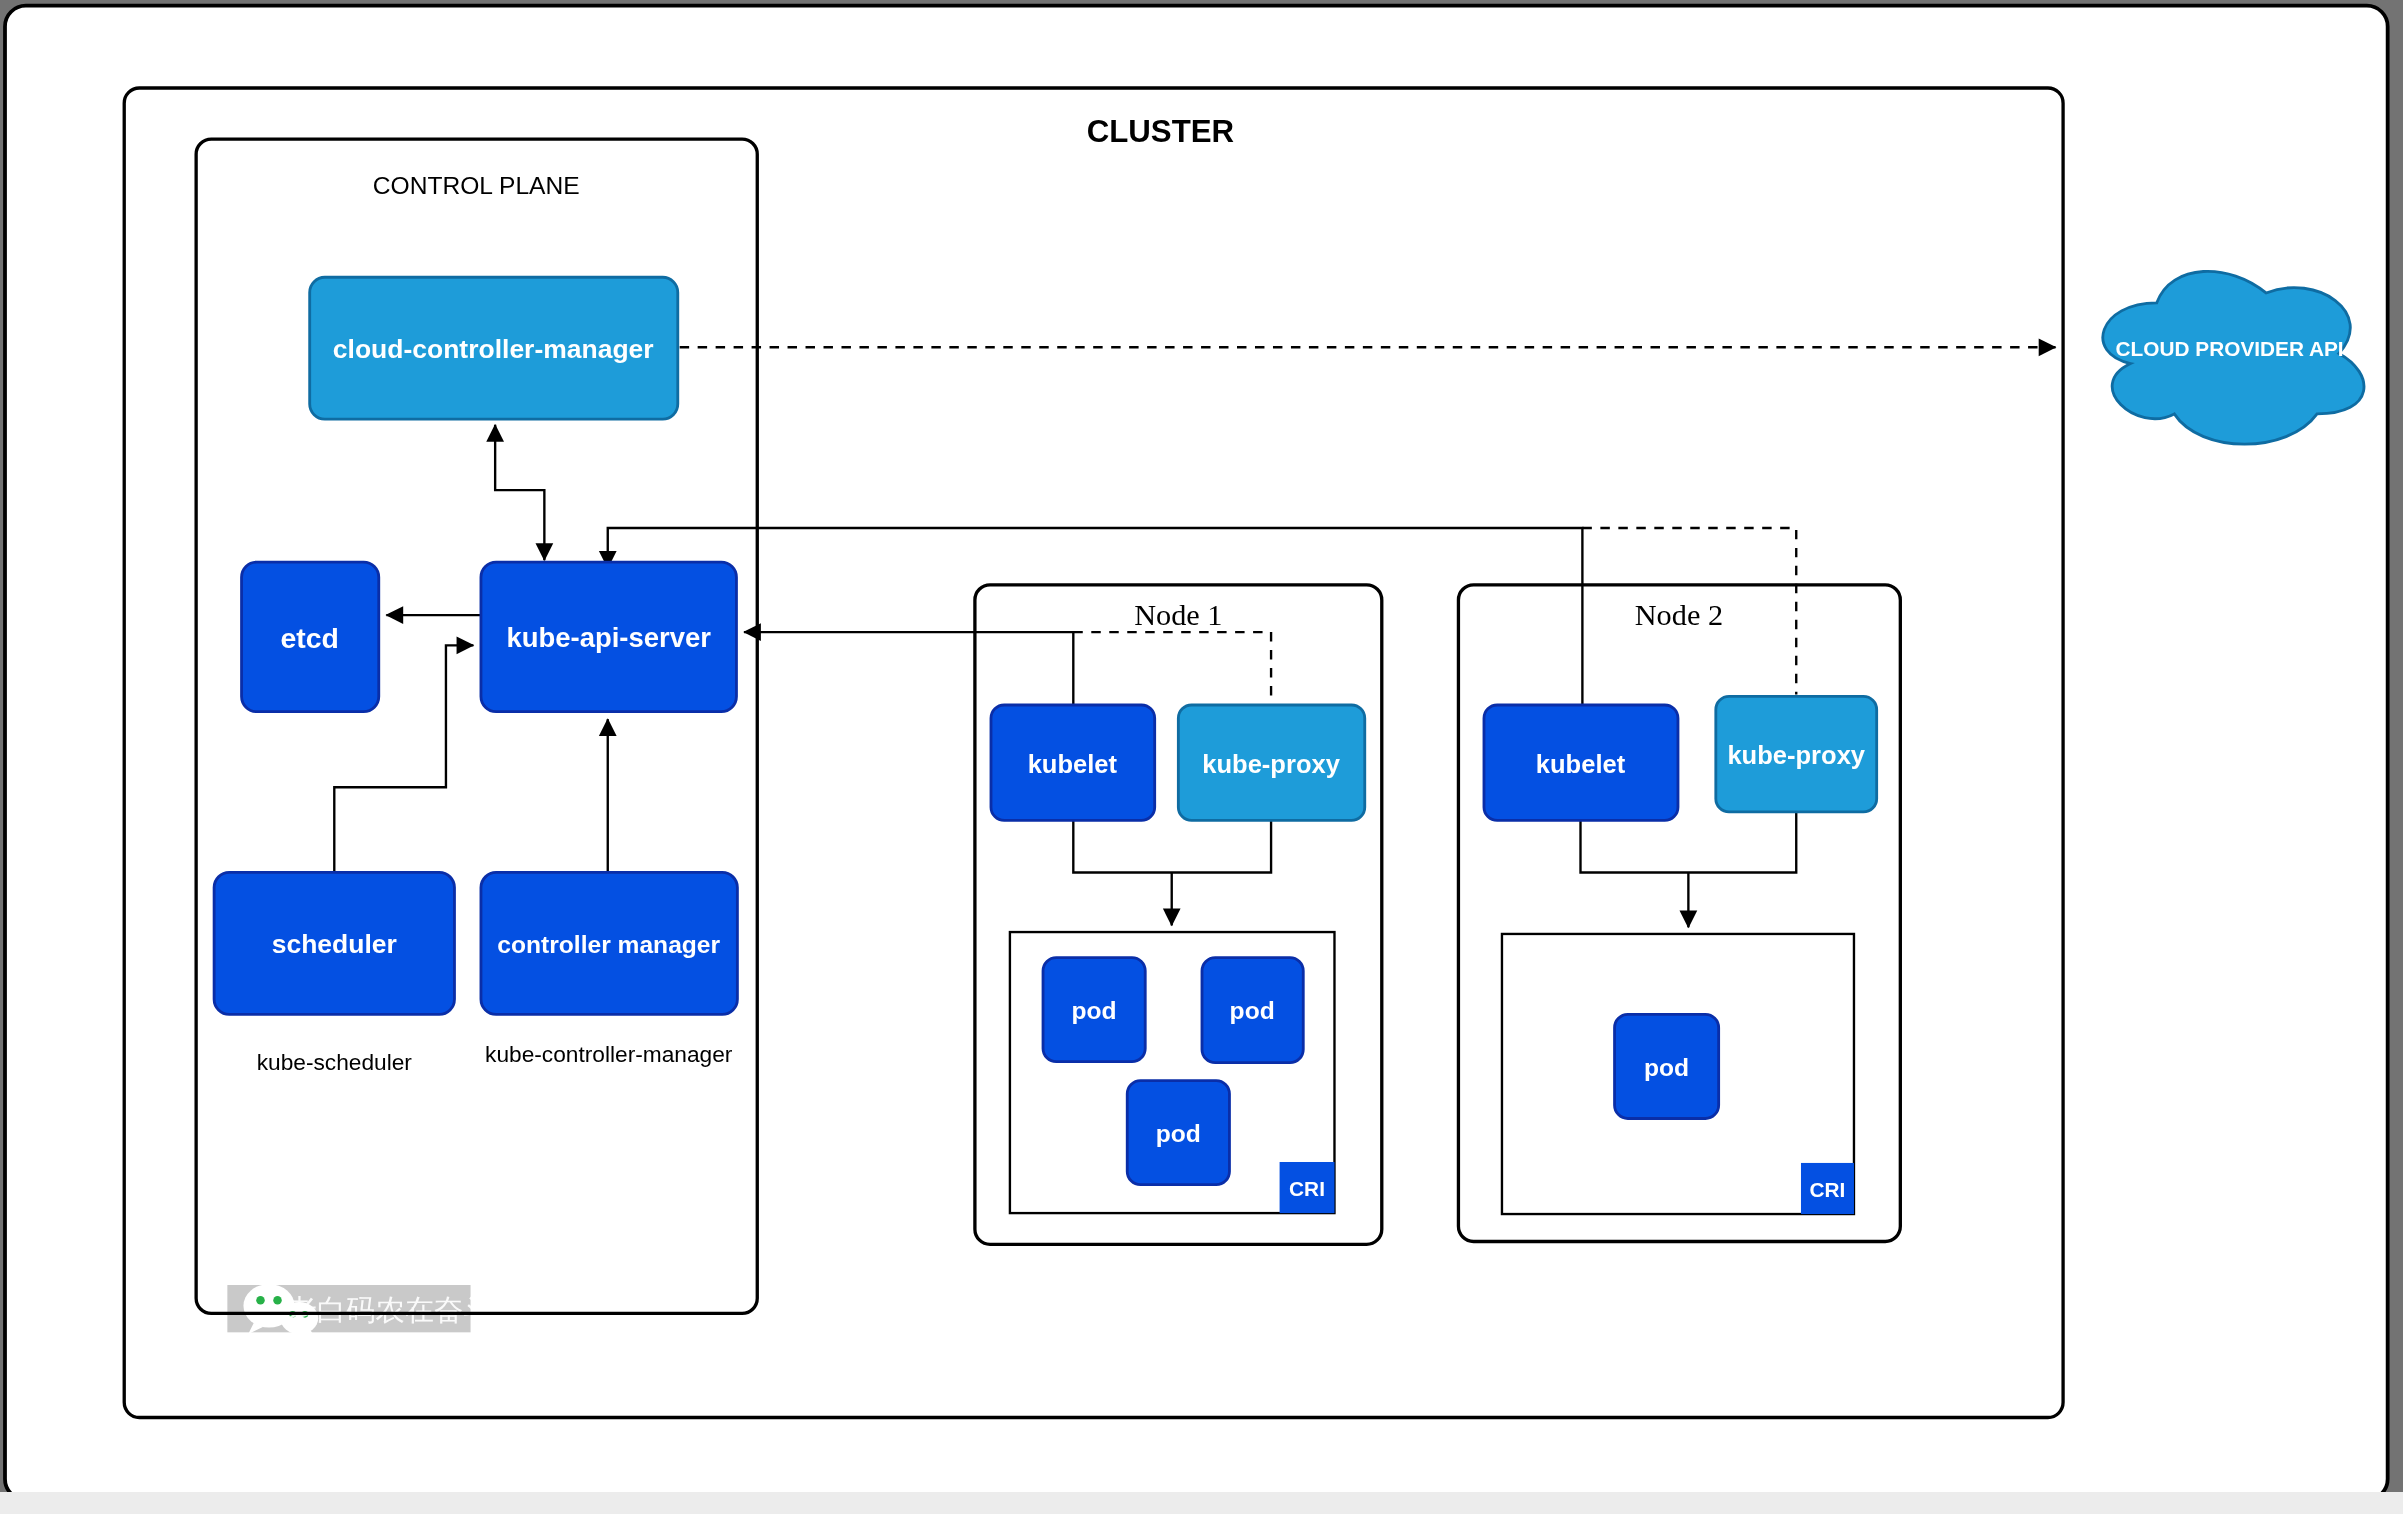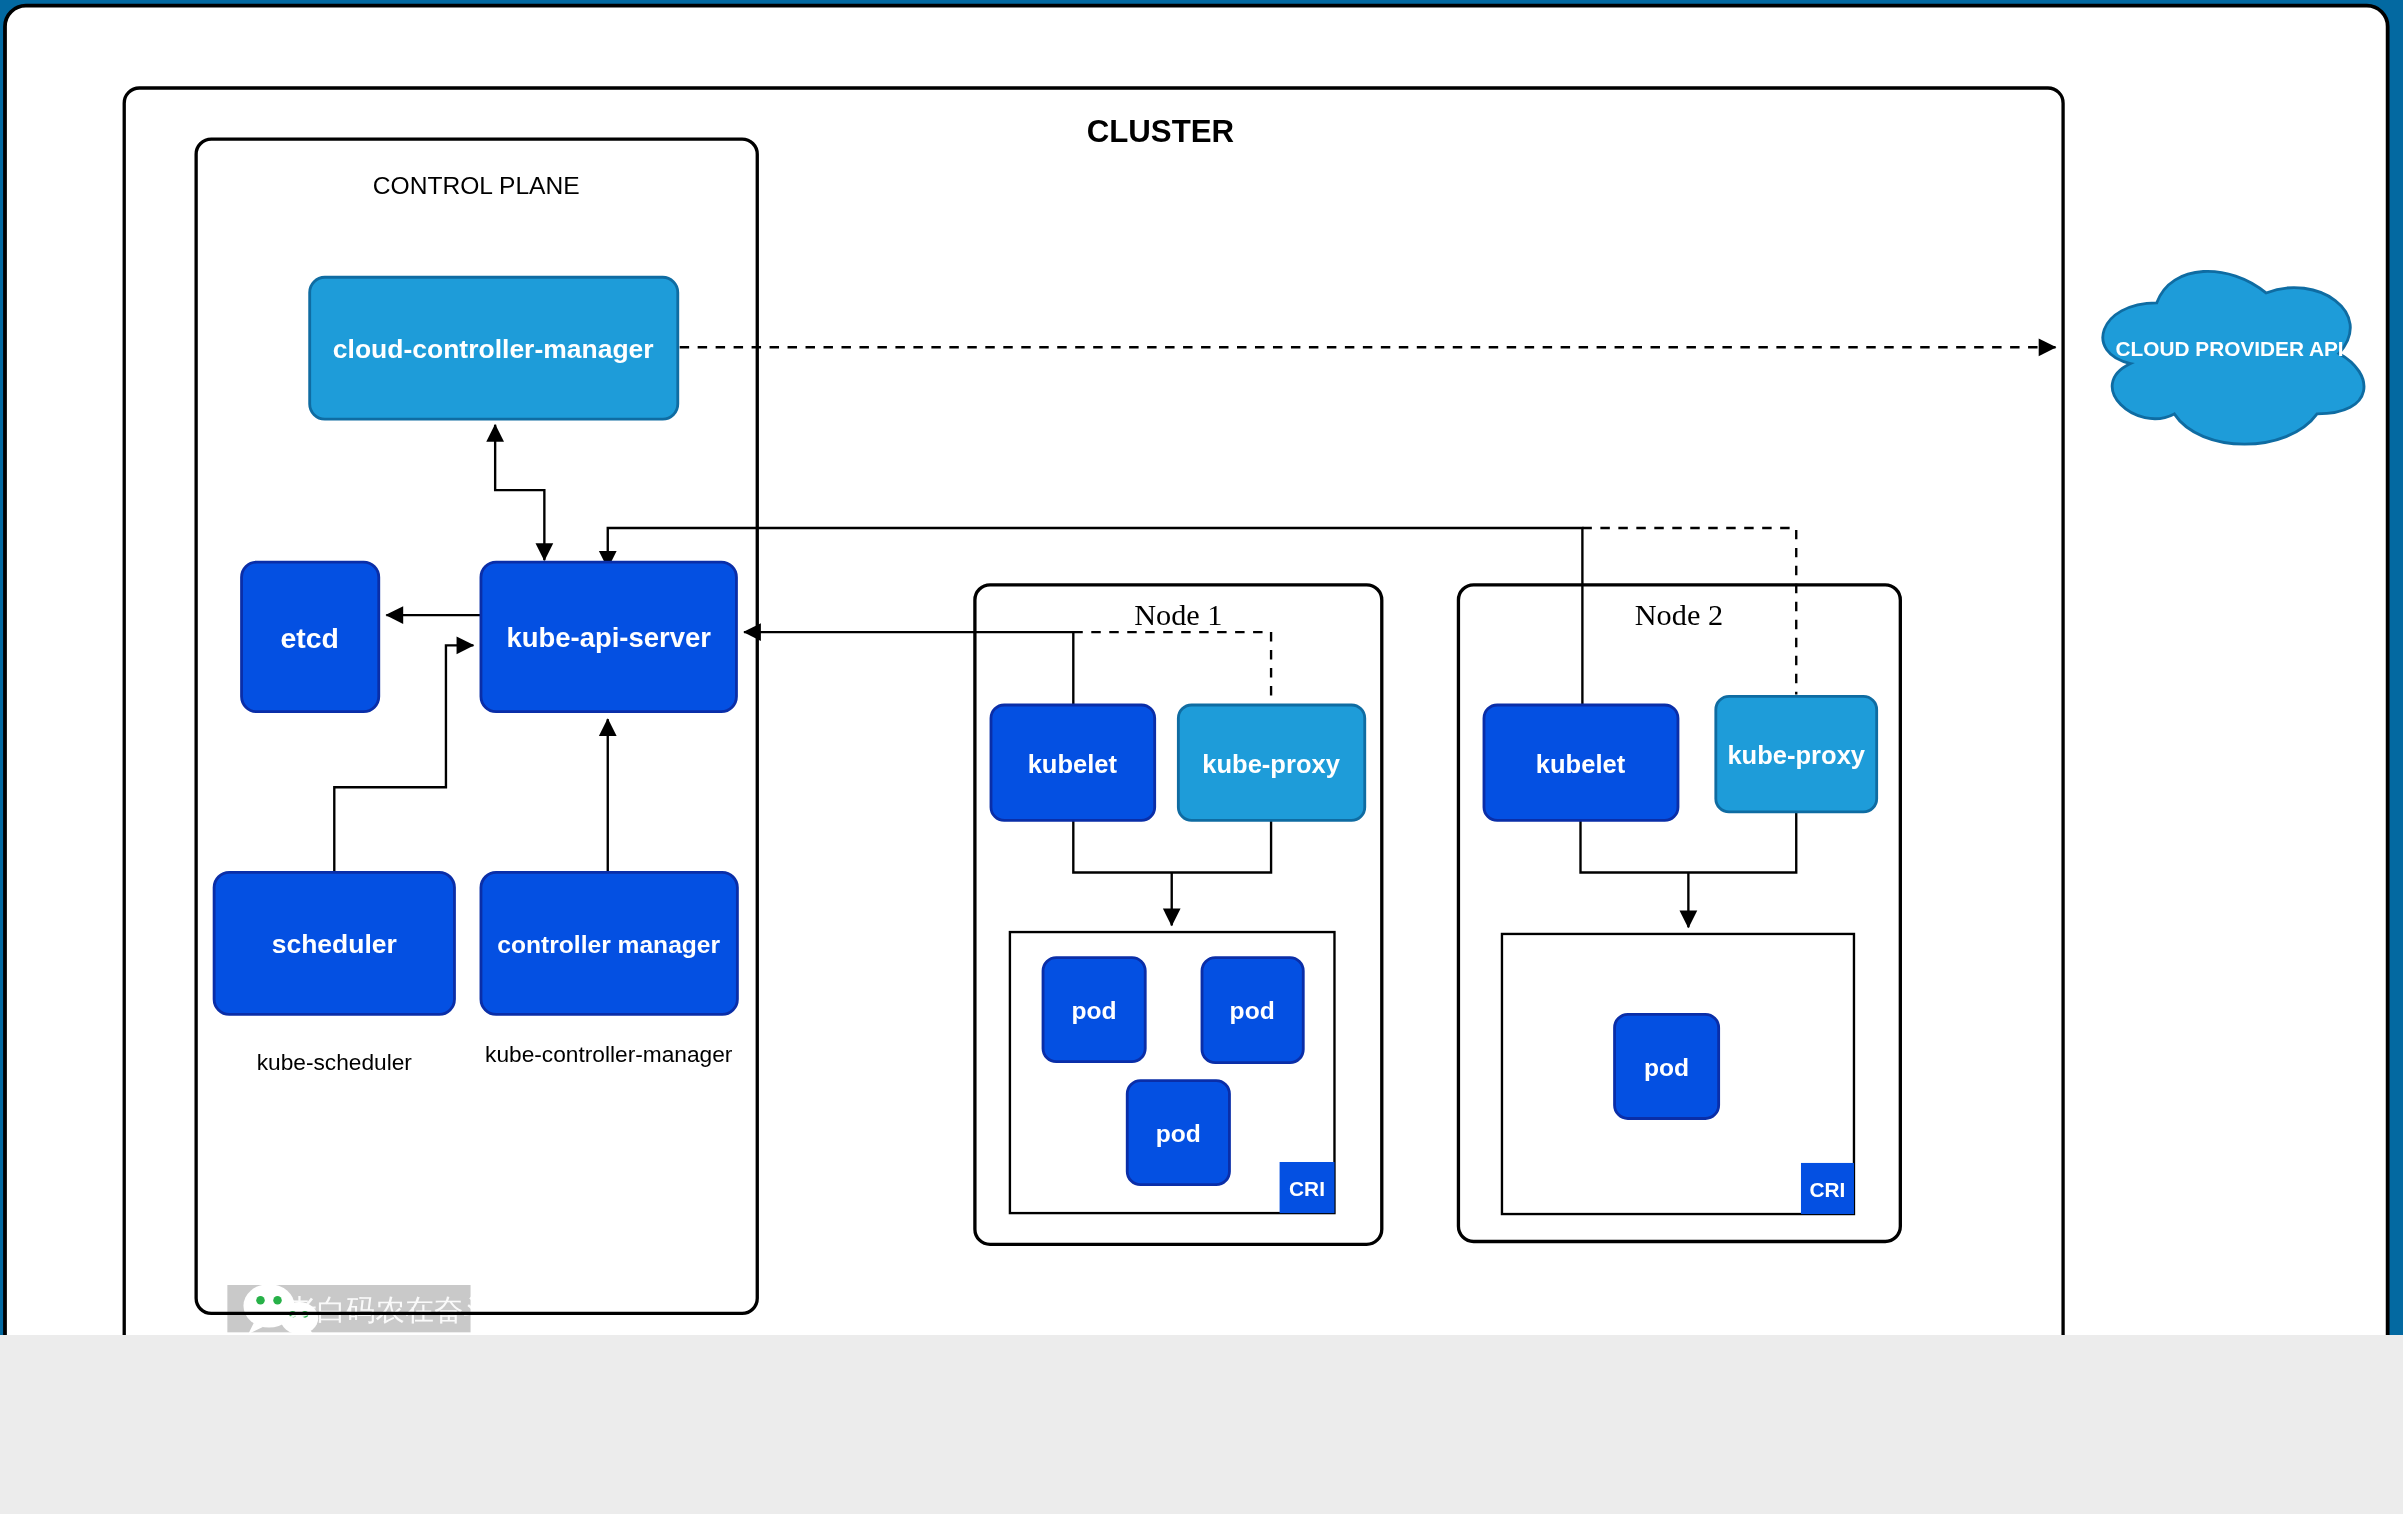--- a/index.html
+++ b/index.html
@@ -1,16 +1,16 @@
 <!DOCTYPE html>
 <html style="--dark-box-fill: #0450E2; --dark-box-stroke: #0A2EA8; --light-box-fill: #1E9CD9; --light-box-stroke: #0F6CA2; --line-color: #000000; --watermark-bg: #BFBFBF; --wechat-green: #27B148;font-size:15px"><head>
 <meta charset="utf-8">
 <style>
   html,body{margin:0;padding:0;background:#ececec;}
-  .stage{width:2404px;height:1335px;position:relative;background:#0369a1;}
+  .stage{width:2404px;height:1492px;position:relative;background:#737373;}
   svg{display:block;}
   .frame{fill:#ffffff;stroke:#000000;}
   .frame-none{fill:none;stroke:#000000;}
   .box-dark{fill:var(--dark-box-fill);stroke:var(--dark-box-stroke);stroke-width:3;}
   .box-light{fill:var(--light-box-fill);stroke:var(--light-box-stroke);stroke-width:3;}
   .badge{fill:var(--dark-box-fill);stroke:none;}
   .connector{fill:none;stroke:var(--line-color);stroke-width:2.5;}
   .dashed{stroke-dasharray:10 9;}
   text{dominant-baseline:central;text-anchor:middle;}
   .wlbl{font-family:"Liberation Sans",sans-serif;font-weight:bold;fill:#ffffff;}

